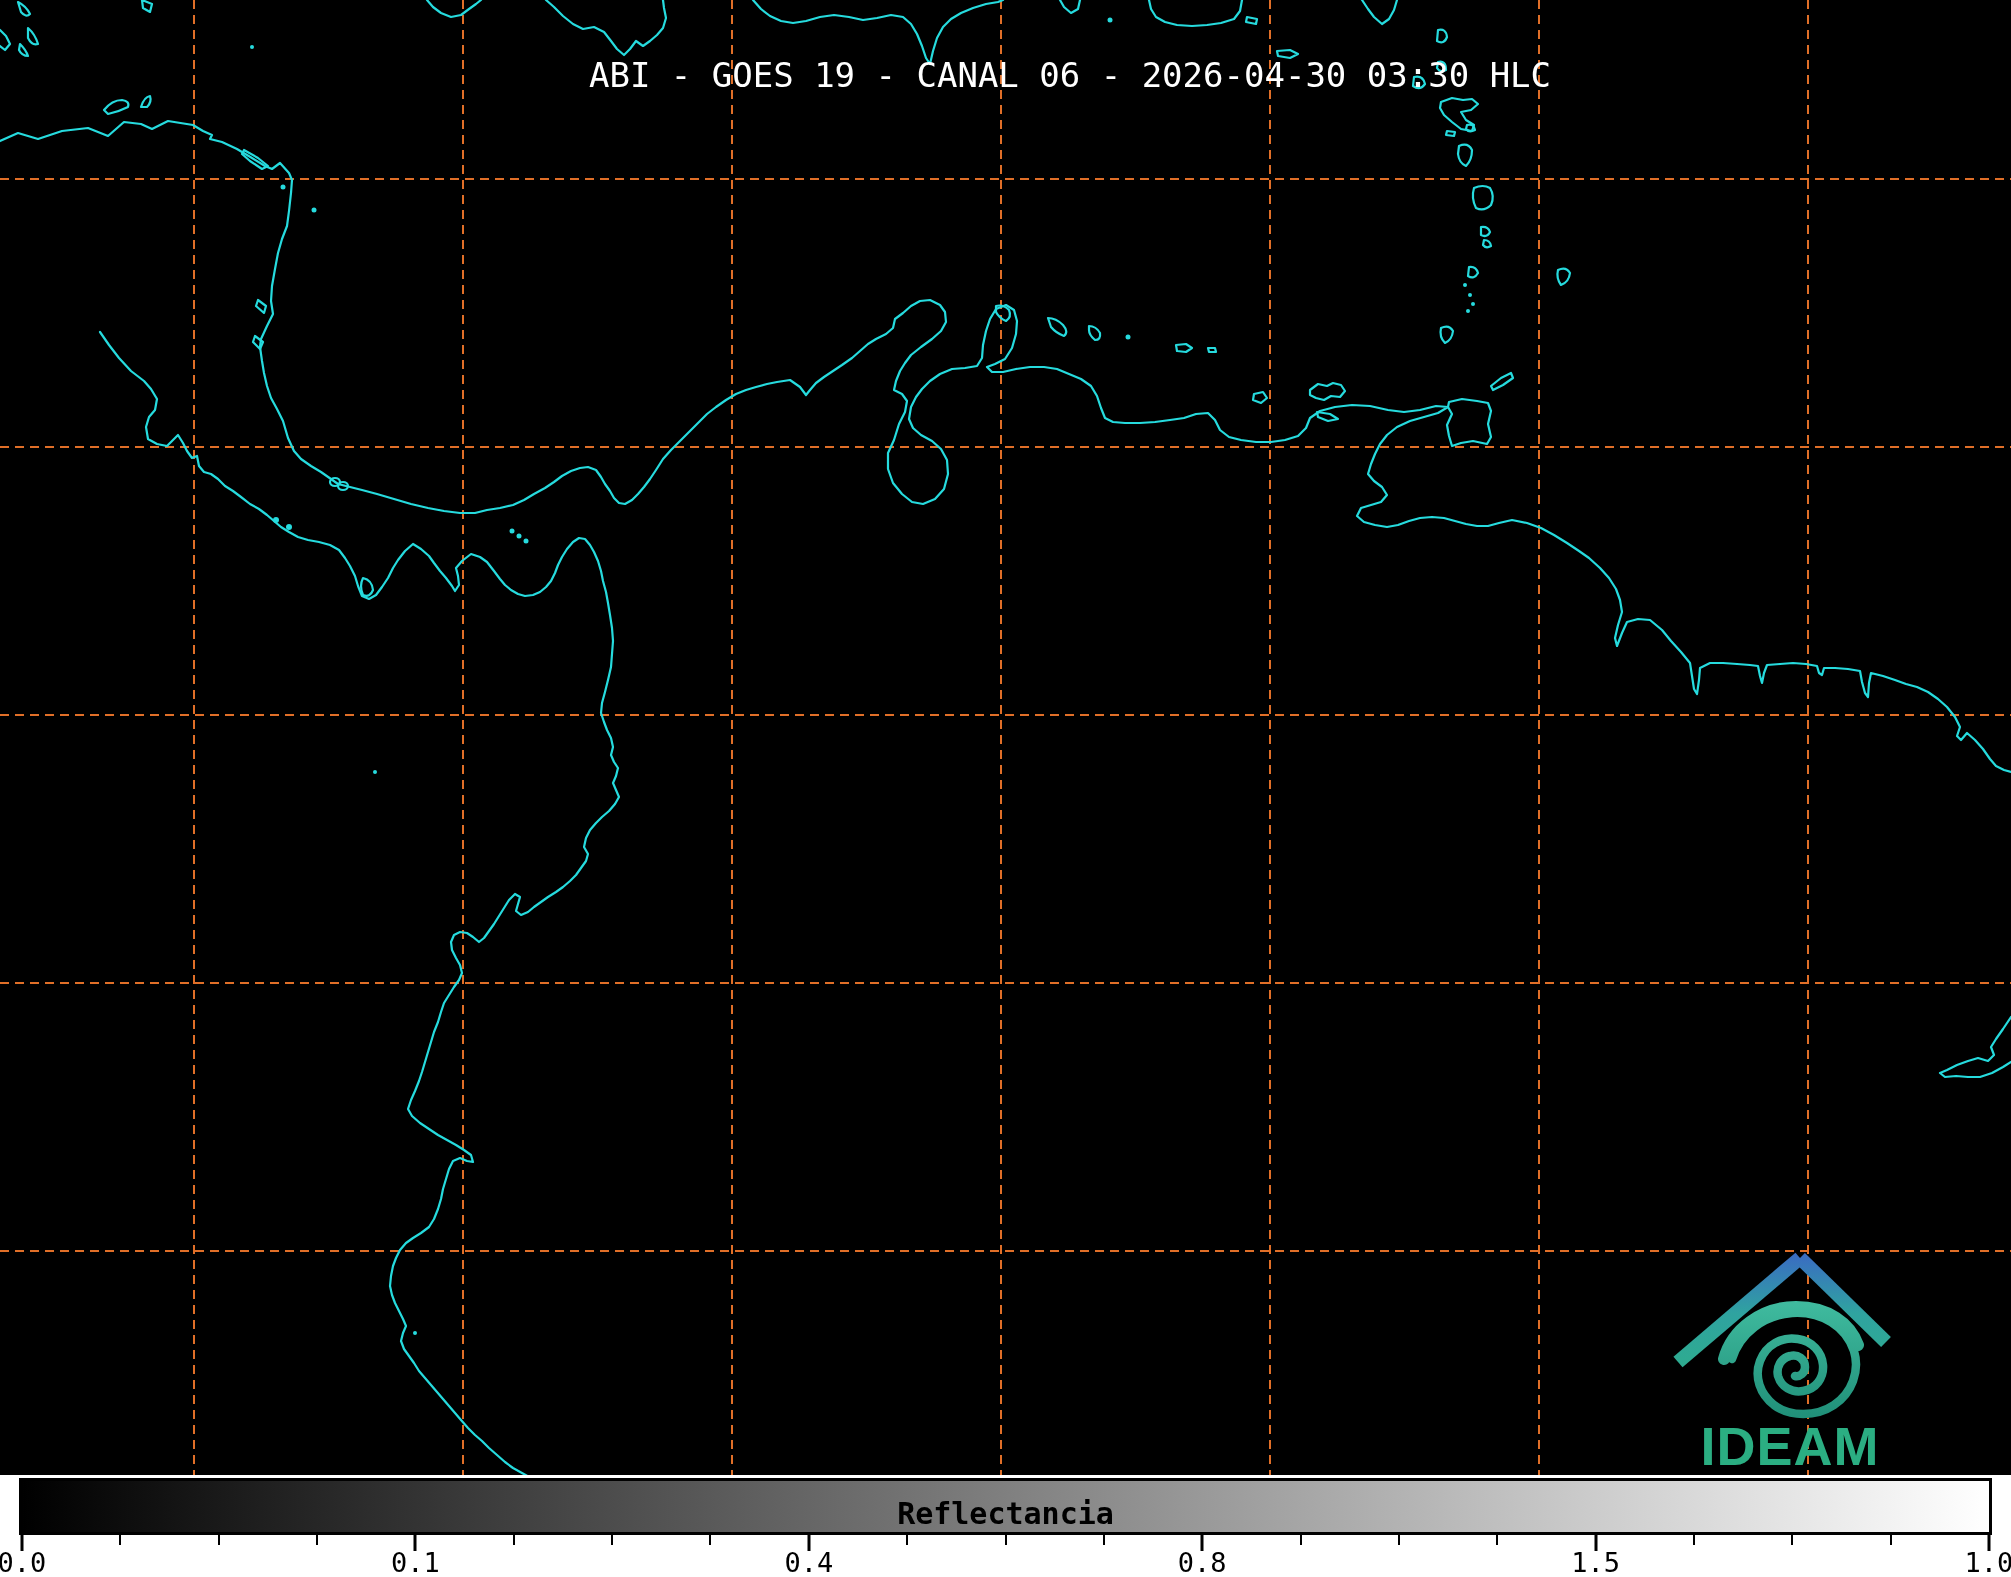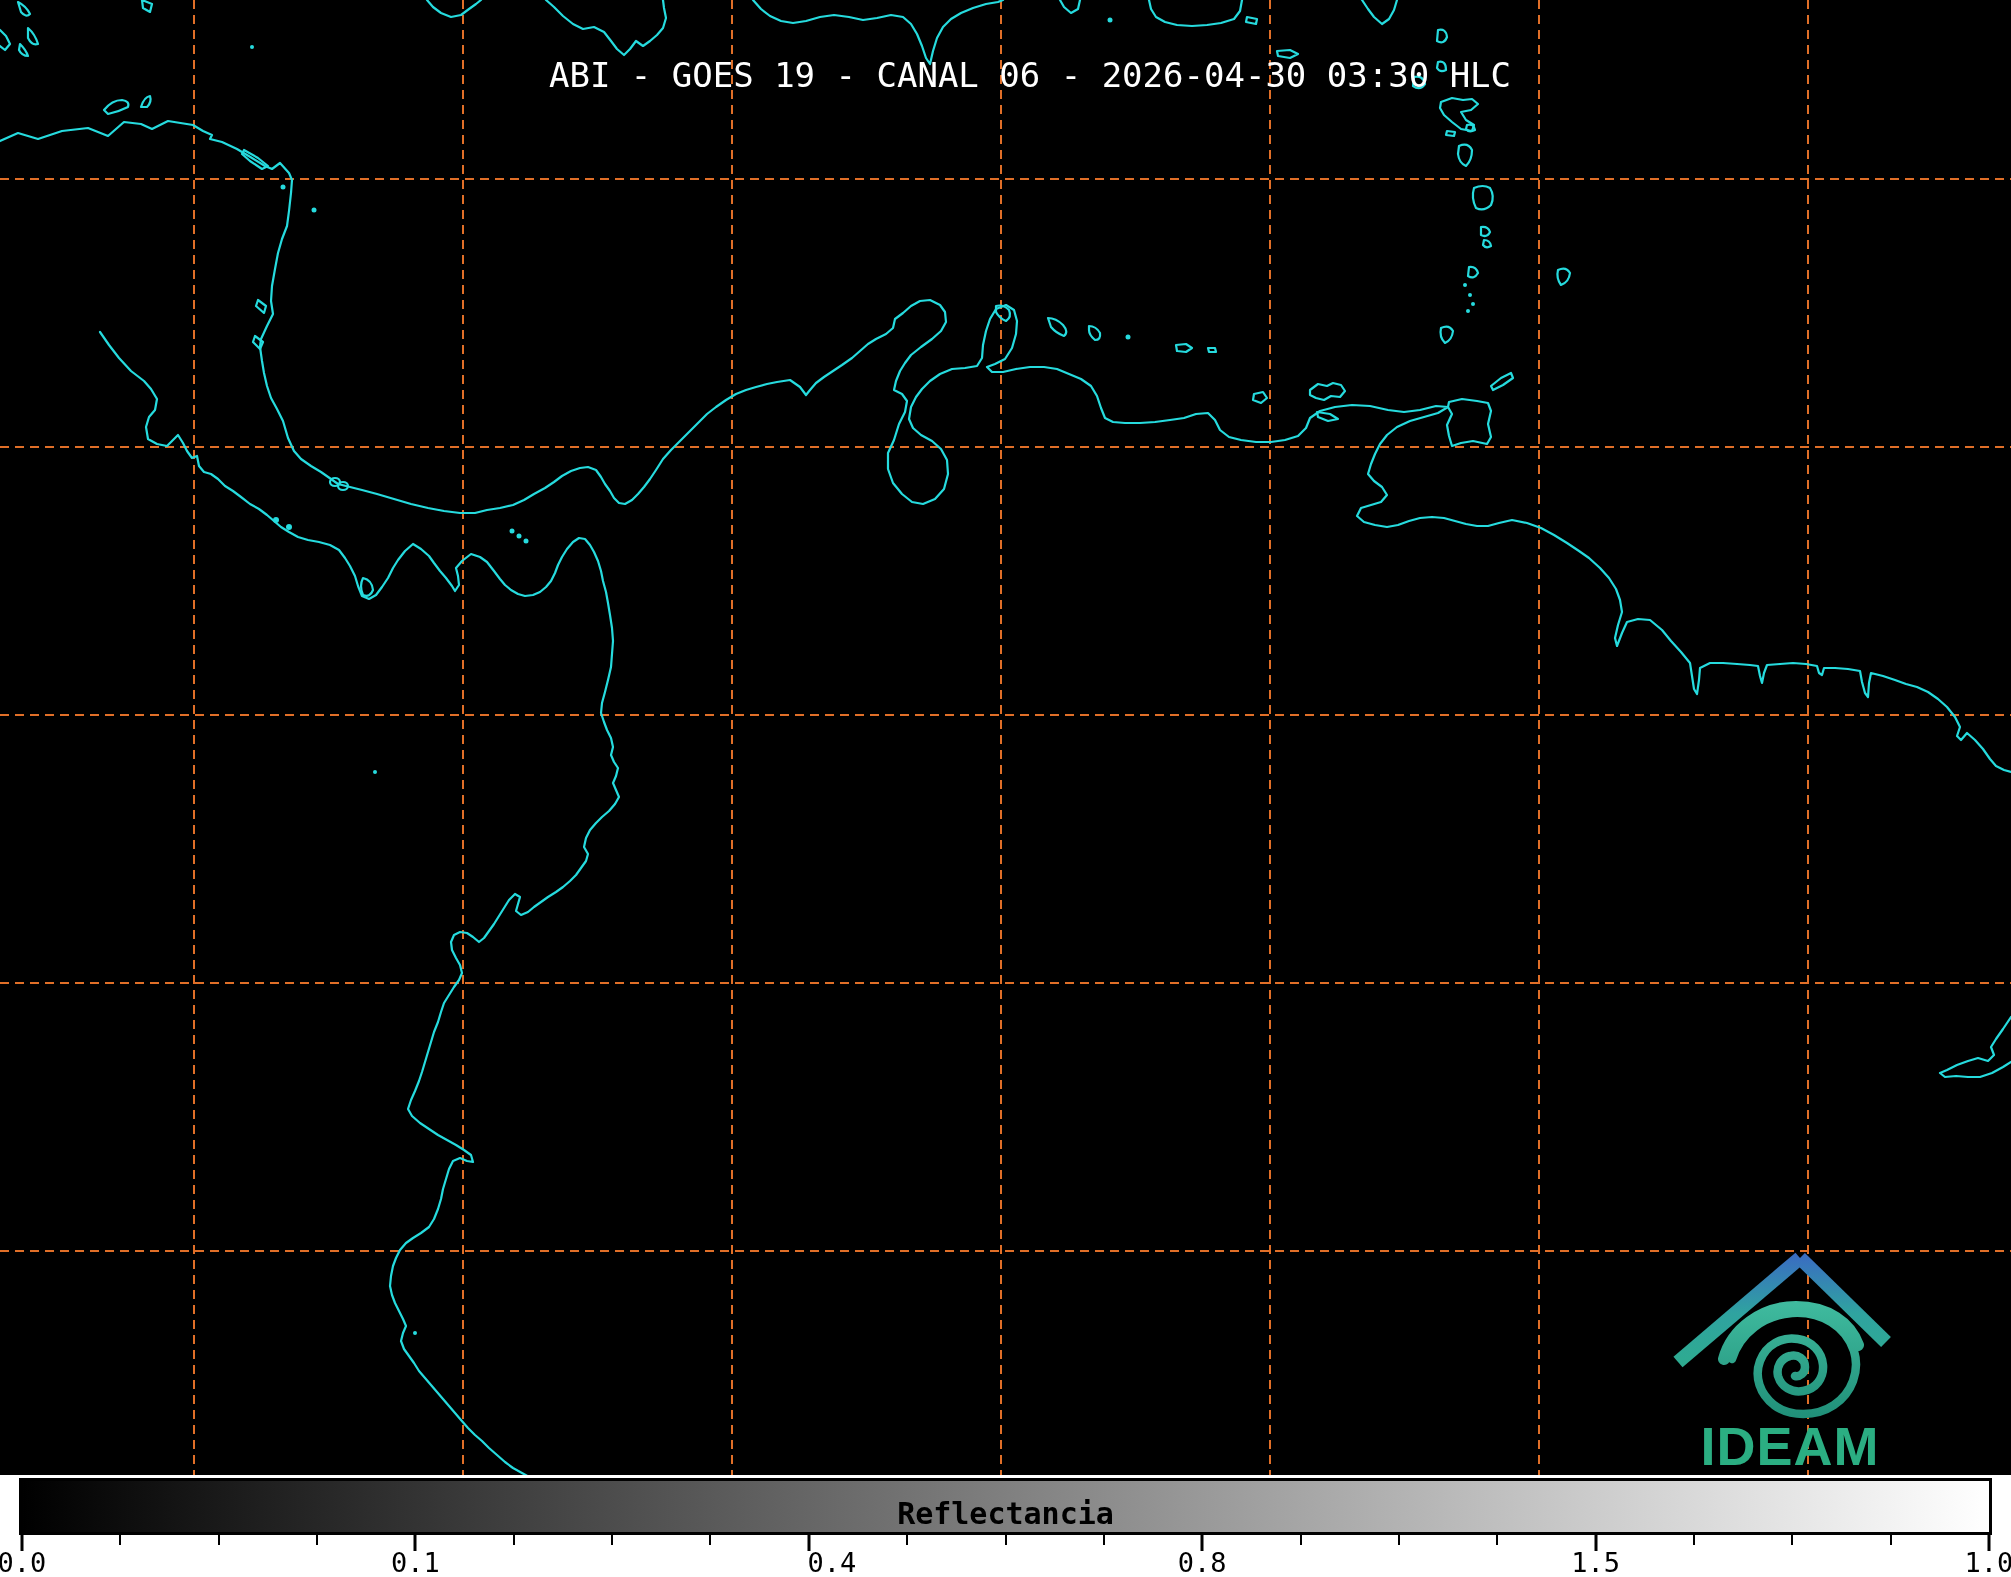--- a/index.html
+++ b/index.html
@@ -10,21 +10,21 @@
     overflow:hidden;
     font-family:"DejaVu Sans Mono", monospace;
   }
   
   #map-svg{position:absolute;left:0;top:0;}
   .grid{stroke:var(--gridline,#E06F28);stroke-width:2;stroke-dasharray:9 6;fill:none;}
   .coast{stroke:var(--coastline,#26DBDE);stroke-width:2.2;fill:none;stroke-linejoin:round;stroke-linecap:round;}
   .island-dot{fill:var(--coastline,#26DBDE);stroke:none;}
   
   .map-title{
-    position:absolute;left:1030px;top:55px;transform:translateX(-50%);
+    position:absolute;left:1070px;top:55px;transform:translateX(-50%);
     color:var(--title-text,#fff);
     font:34px "DejaVu Sans Mono", monospace;
     white-space:pre;letter-spacing:0;
   }
   
   #logo{position:absolute;left:1645px;top:1238px;}
   #logo text{
     font-family:"Liberation Sans", sans-serif;
     font-weight:bold;font-size:54px;letter-spacing:1px;
     fill:var(--logo-green,#2BAE82);
@@ -169,21 +169,21 @@
   <div class="footer">
     <div class="cbar">
       <span class="cbar-label">Reflectancia</span>
     </div>
     <div>
         <div class="tick" style="left: 22px;"></div>
         <div class="tick-label" style="left: 22px;">0.0</div>
         <div class="tick" style="left: 415.4px;"></div>
         <div class="tick-label" style="left: 415.4px;">0.1</div>
         <div class="tick" style="left: 808.8px;"></div>
-        <div class="tick-label" style="left: 808.8px; margin-left: 23px;">0.4</div>
+        <div class="tick-label" style="left: 808.8px;">0.4</div>
         <div class="tick" style="left: 1202.2px;"></div>
         <div class="tick-label" style="left: 1202.2px;">0.8</div>
         <div class="tick" style="left: 1595.6px;"></div>
         <div class="tick-label" style="left: 1595.6px;">1.5</div>
         <div class="tick" style="left: 1989px;"></div>
         <div class="tick-label" style="left: 1989px;">1.0</div>
         <div class="tick minor" style="left: 120.35px;"></div>
         <div class="tick minor" style="left: 218.7px;"></div>
         <div class="tick minor" style="left: 317.05px;"></div>
         <div class="tick minor" style="left: 513.75px;"></div>

